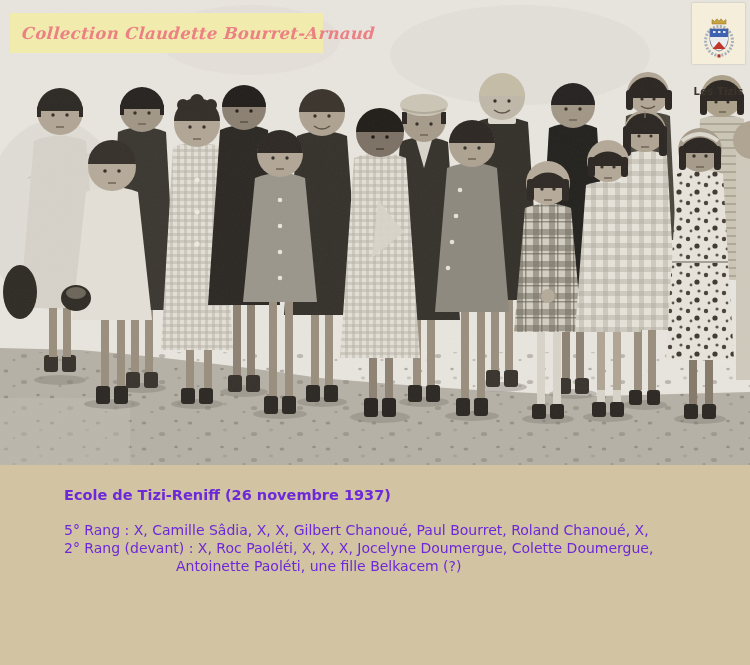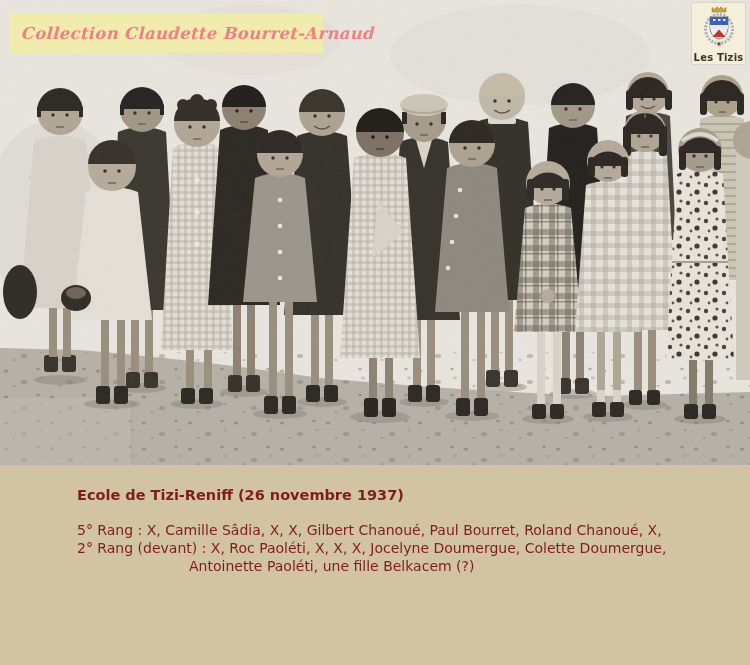--- a/index.html
+++ b/index.html
@@ -8,25 +8,25 @@
   .photo{position:absolute;left:0;top:0;width:750px;height:465px;}
   .photo svg{display:block;}
   .banner{position:absolute;left:10px;top:13px;width:313px;height:40px;
           background:#f1ebae;display:flex;align-items:center;
           padding-left:12px;box-sizing:border-box;}
   .banner-text{font-family:"DejaVu Serif",serif;font-style:italic;font-weight:bold;
           font-size:16.5px;color:#ec8184;white-space:nowrap;letter-spacing:.3px;
           transform:skewX(-4deg);transform-origin:left center;}
   .tizis{position:absolute;left:692px;top:3px;width:53px;height:61px;
           background:#f4eedb;display:flex;flex-direction:column;align-items:center;
-          padding-top:2px;box-sizing:border-box;border-radius:1px;
-          box-shadow:0 0 2px rgba(90,80,60,.35);}
+          padding-top:14px;box-sizing:border-box;border-radius:1px;
+          box-shadow:0 0 2px rgba(90,80,60,.35);gap:22px;}
   .tizis-label{font-size:10px;font-weight:bold;color:#3c342c;letter-spacing:.2px;
           margin-top:1px;white-space:nowrap;}
-  .caption{position:absolute;left:77px;top:486px;width:668px;color:#7f1d1d;
+  .caption{position:absolute;left:64px;top:486px;width:668px;color:#6d28d9;
           font-size:14px;line-height:18px;}
   .caption .title{font-weight:bold;font-size:14.5px;margin:0 0 17px 0;}
   .caption .bold{font-weight:bold;font-size:14.5px;}
   .caption div{height:18px;}
   .indent1{padding-left:59px;}
   .indent2{padding-left:112px;}
 </style>
 </head>
 <body>
 

